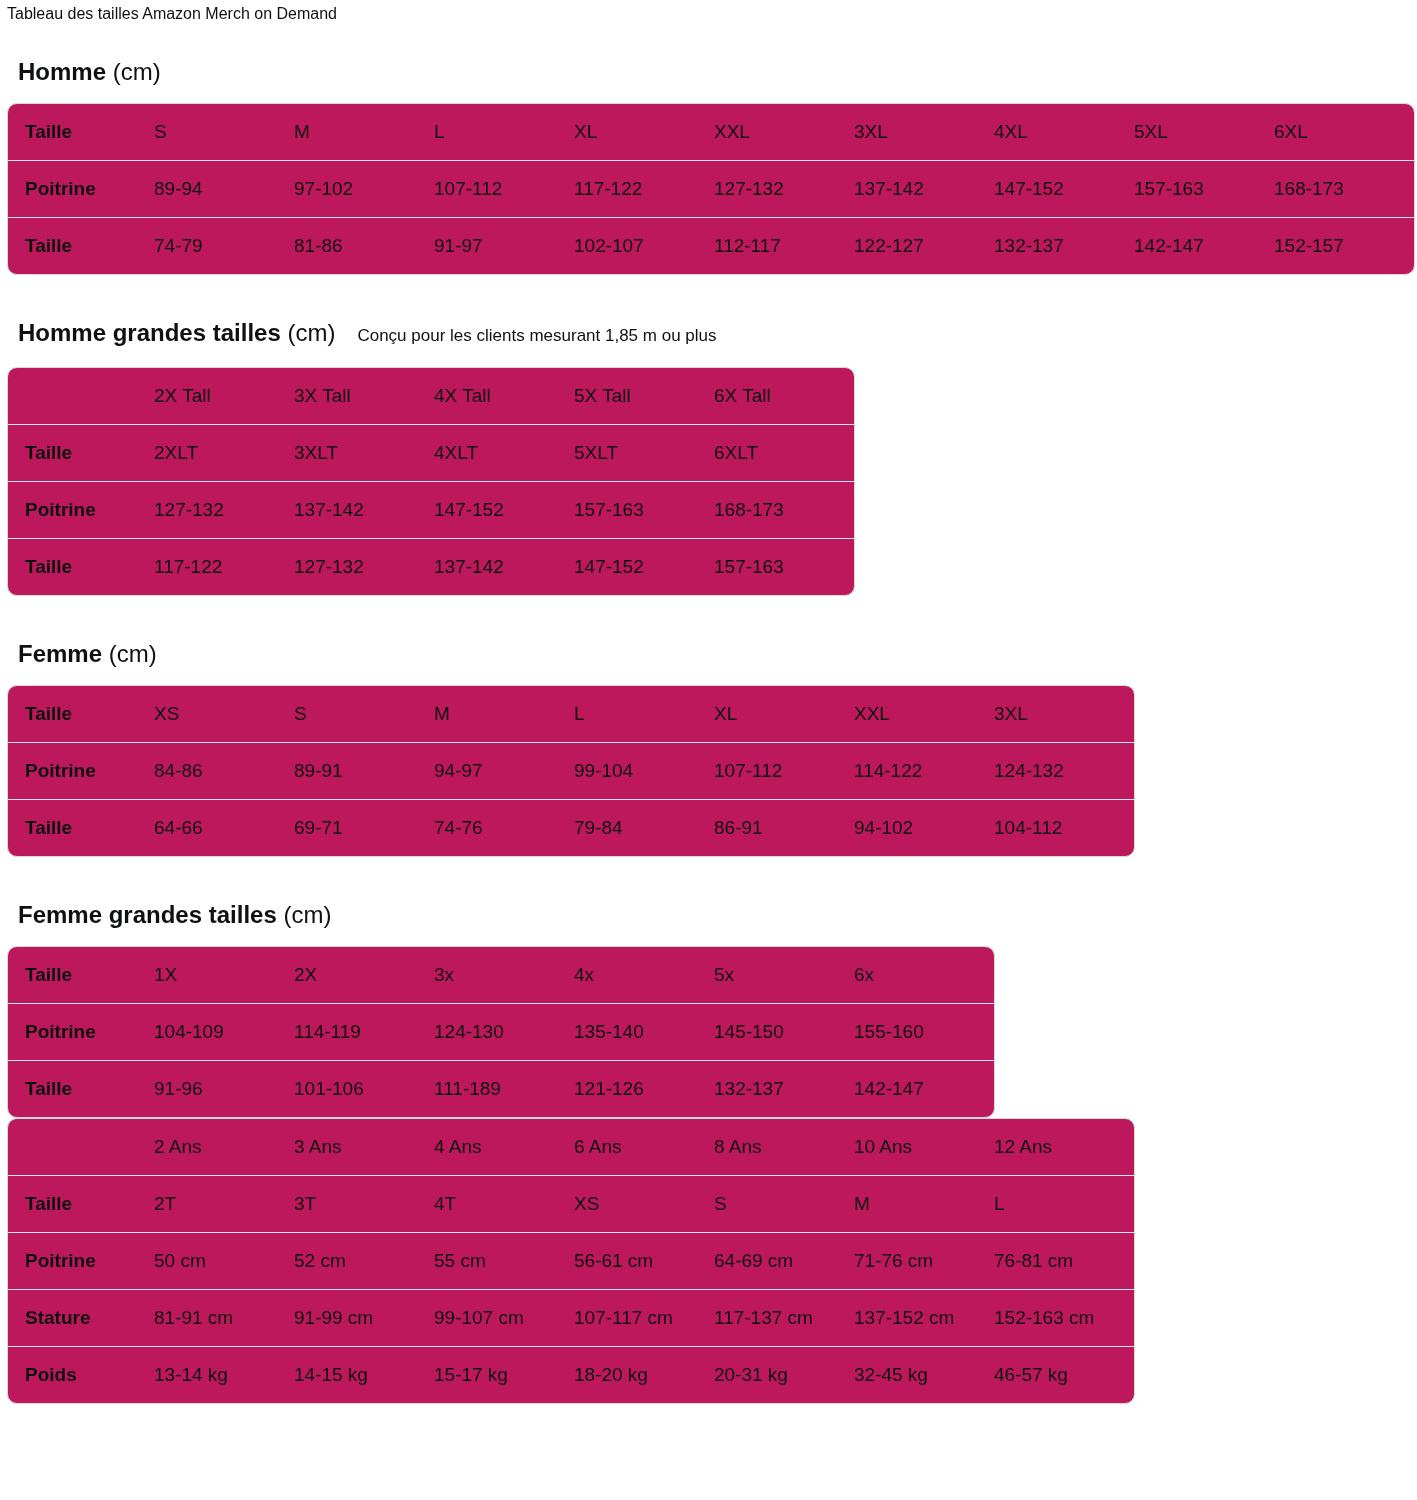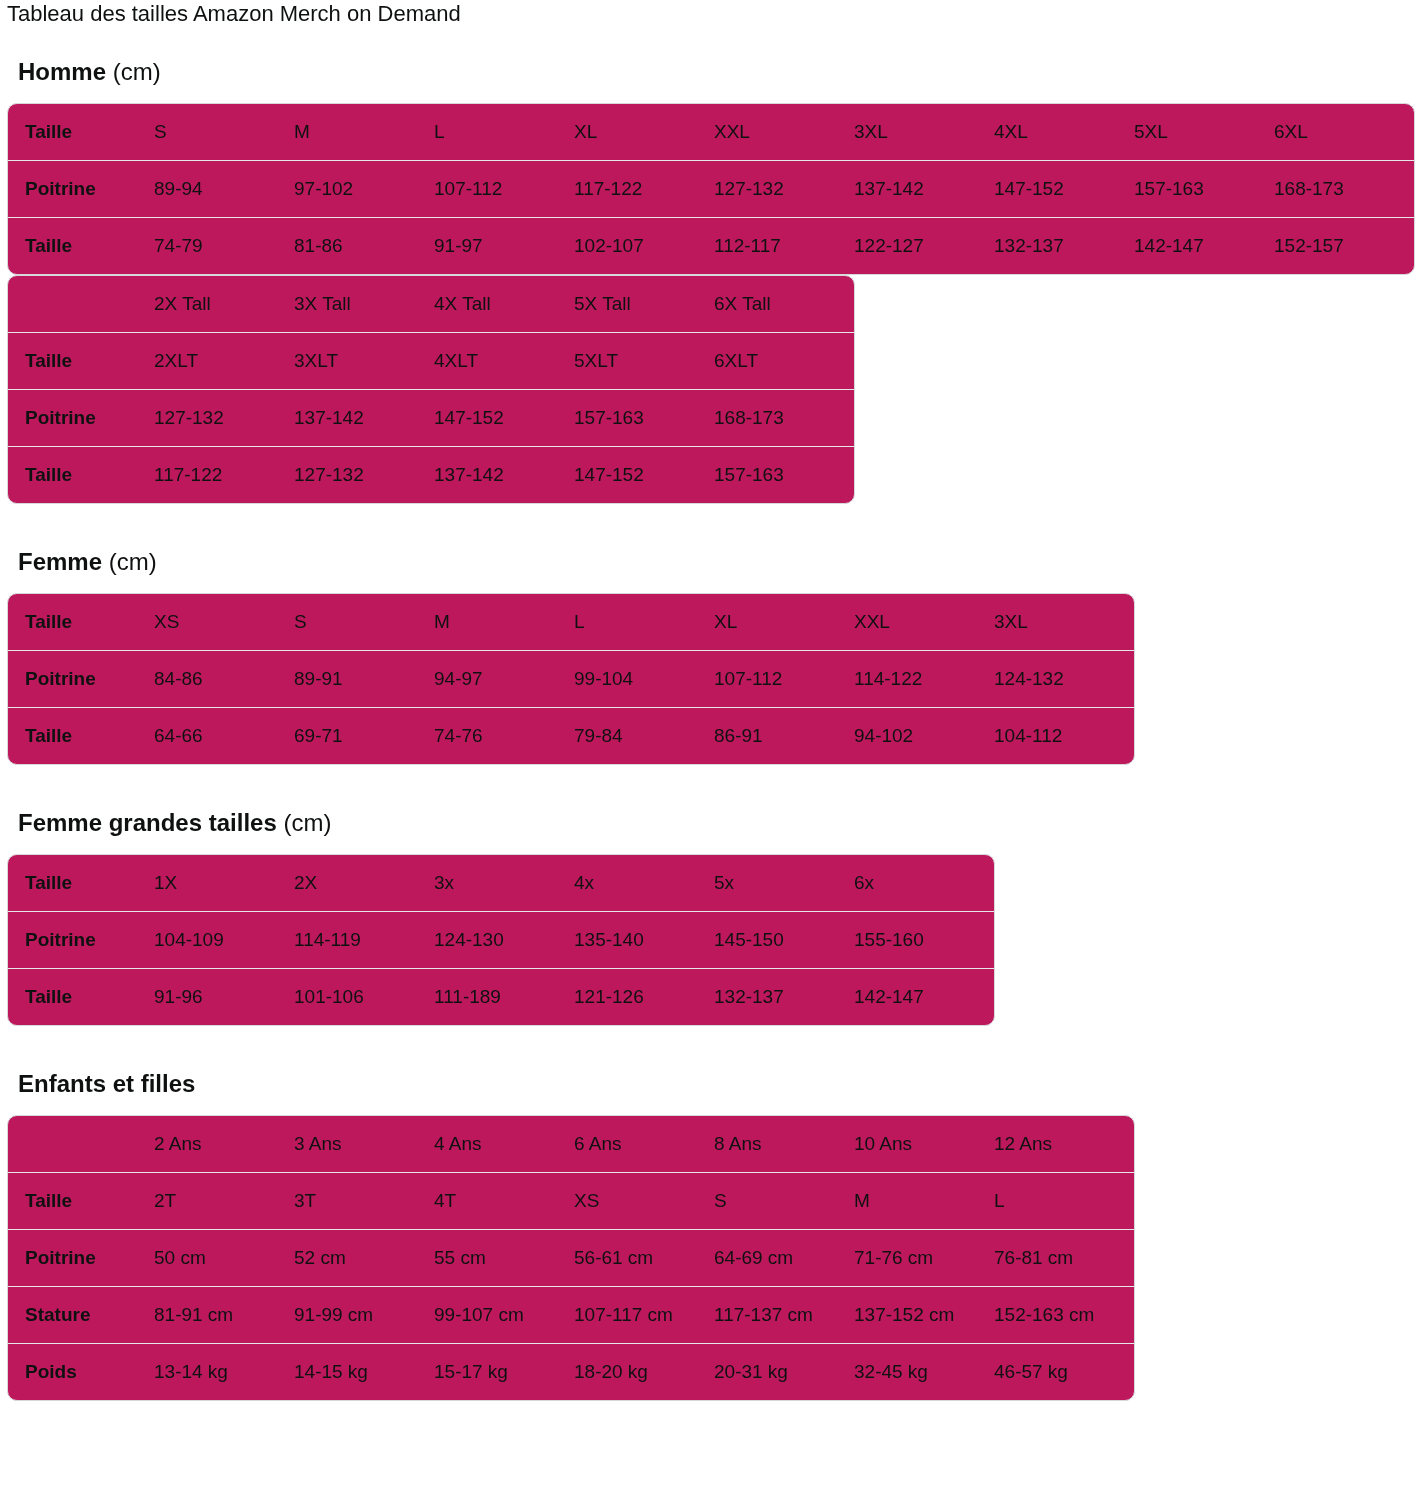--- a/index.html
+++ b/index.html
@@ -5,21 +5,21 @@
   * { box-sizing: border-box; }
   html, body { margin: 0; padding: 0; }
   body {
     width: 1417px;
     background: #ffffff;
     font-family: "Liberation Sans", sans-serif;
     color: #0f1111;
     padding: 2px 6px 0 7px;
   }
   .page-title {
-    font-size: 22px;
+    font-size: 16px;
     line-height: 24px;
     font-weight: 400;
     margin: 0;
   }
   section h2 {
     font-size: 24px;
     line-height: 30px;
     font-weight: 700;
     margin: 43px 0 16px 11px;
   }
@@ -117,20 +117,21 @@
               <td>122-127</td>
               <td>132-137</td>
               <td>142-147</td>
               <td>152-157</td>
             </tr>
           </tbody>
         </table>
       </div>
     </section>
     <section>
+      <h2><span class="sec-title">Homme grandes tailles</span> <span class="sec-unit">(cm)</span><span class="sec-sub">Conçu pour les clients mesurant 1,85 m ou plus</span></h2>
       <div class="card">
         <table style="width: 846px;">
           <colgroup>
             <col style="width: 146px;">
             <col style="width: 140px;">
             <col style="width: 140px;">
             <col style="width: 140px;">
             <col style="width: 140px;">
             <col style="width: 140px;">
           </colgroup>
@@ -265,21 +266,20 @@
               <td>111-189</td>
               <td>121-126</td>
               <td>132-137</td>
               <td>142-147</td>
             </tr>
           </tbody>
         </table>
       </div>
     </section>
     <section>
-      <h2><span class="sec-title">Enfants et filles</span></h2>
       <div class="card">
         <table style="width: 1126px;">
           <colgroup>
             <col style="width: 146px;">
             <col style="width: 140px;">
             <col style="width: 140px;">
             <col style="width: 140px;">
             <col style="width: 140px;">
             <col style="width: 140px;">
             <col style="width: 140px;">

